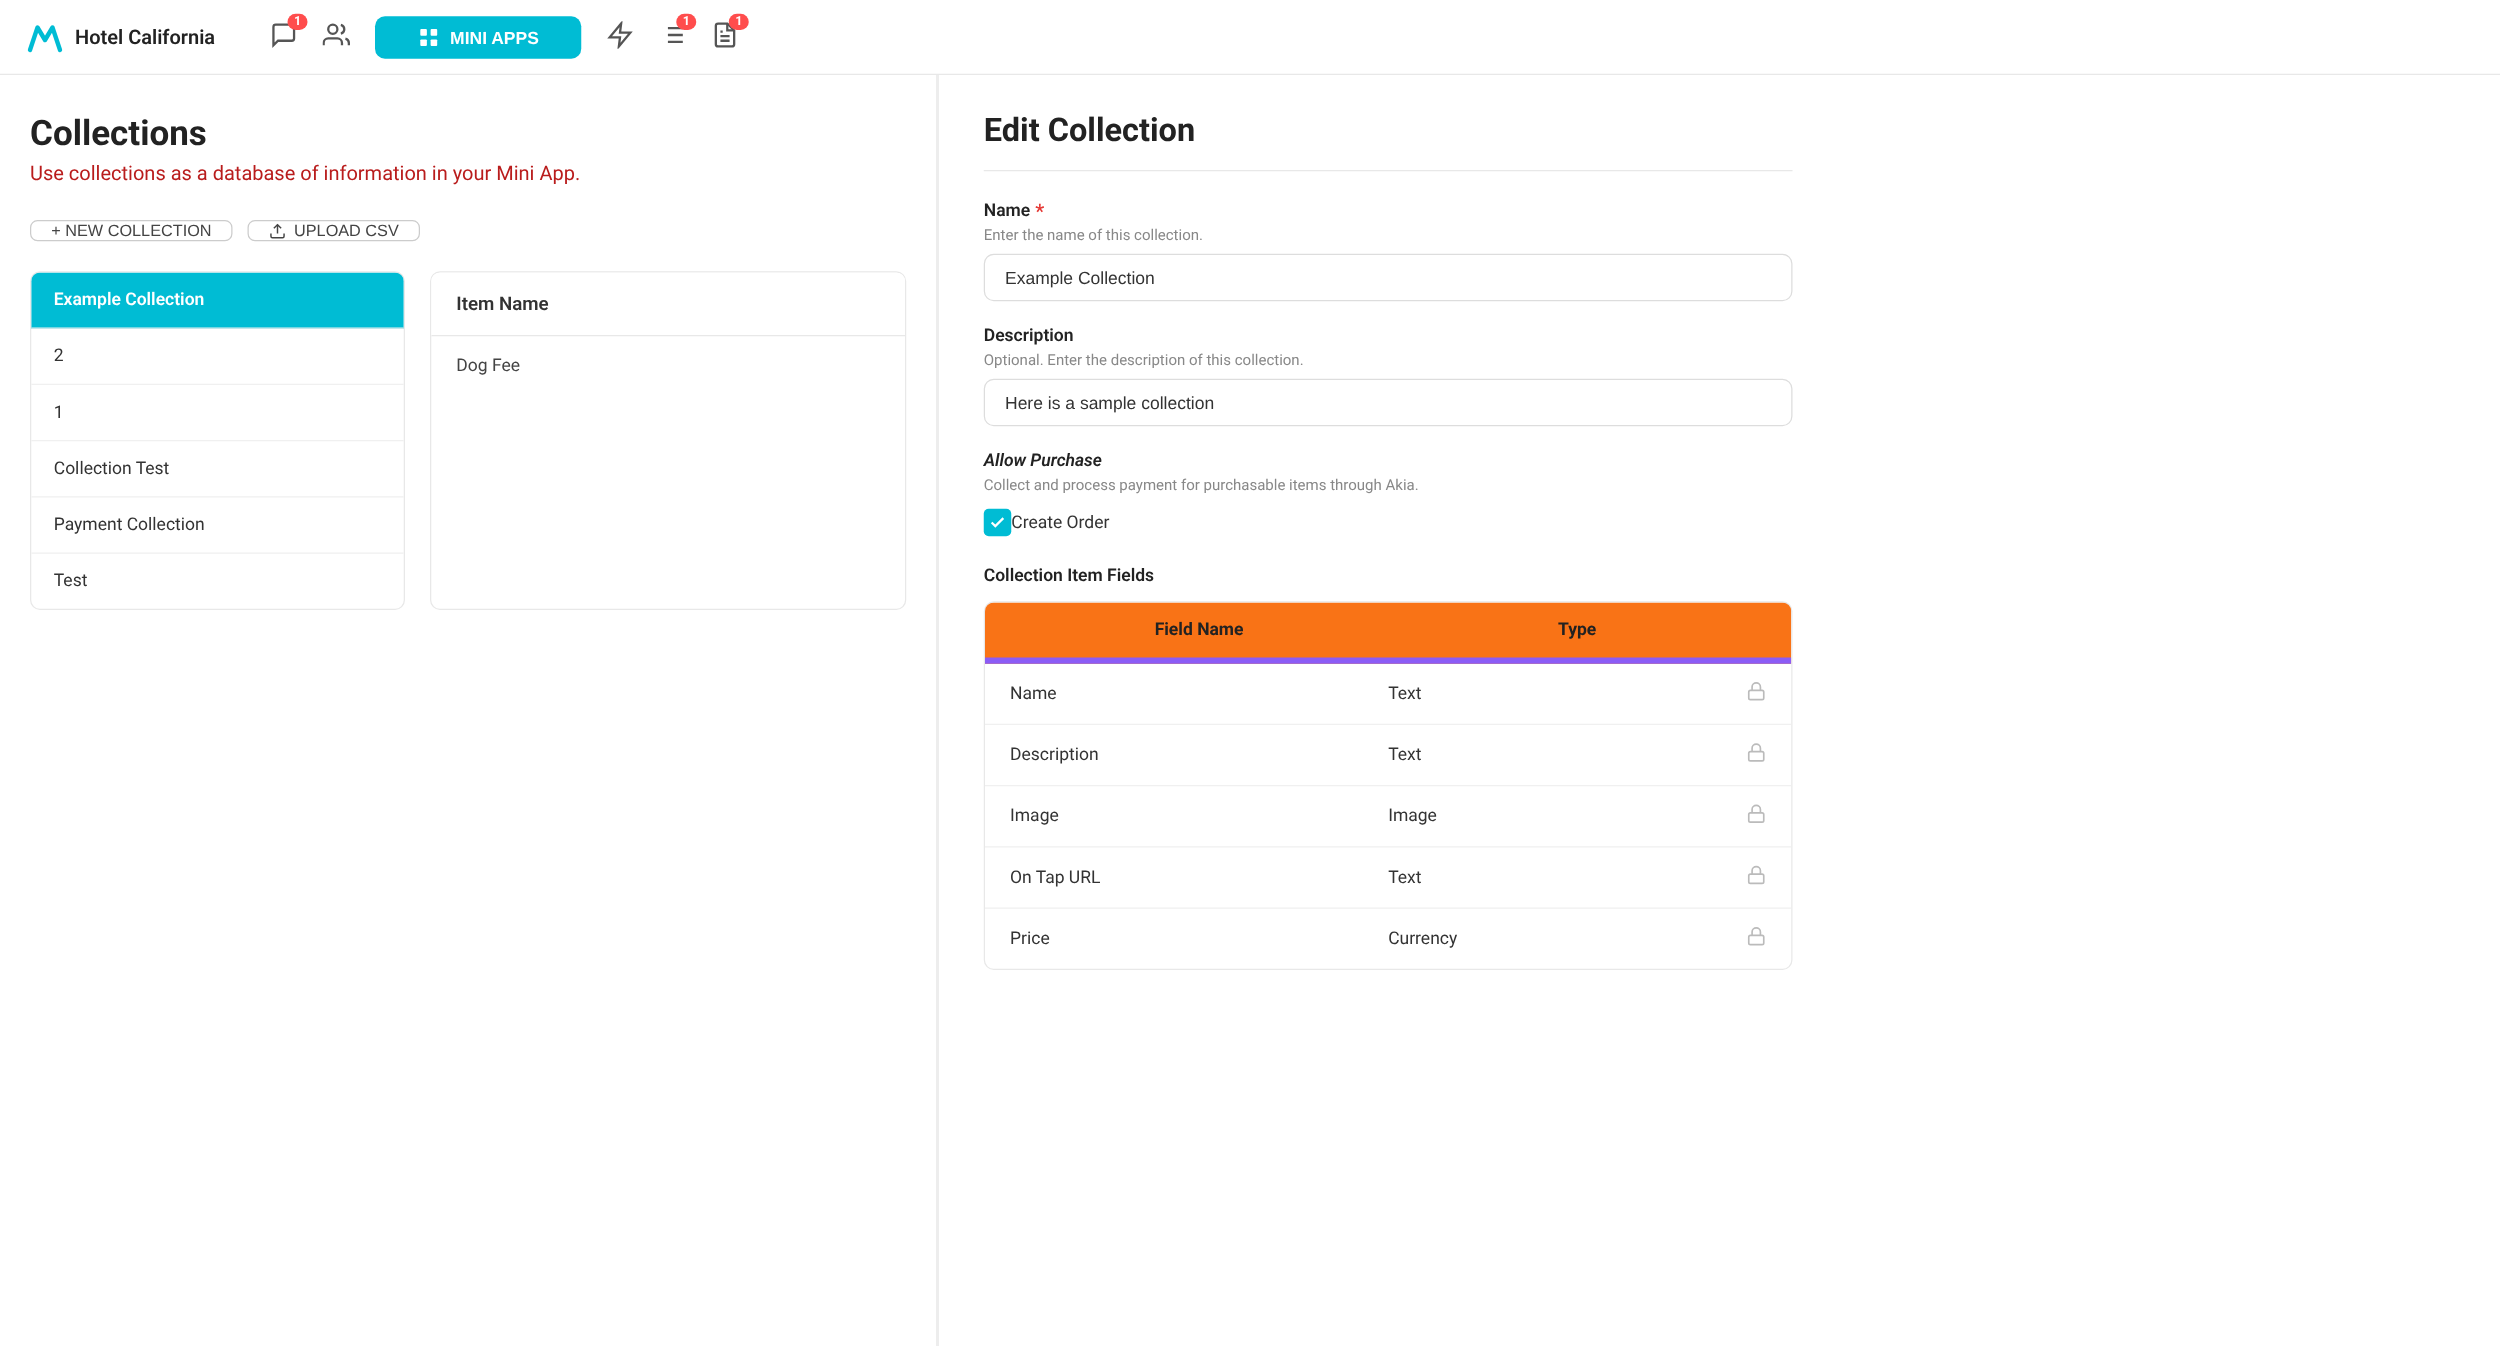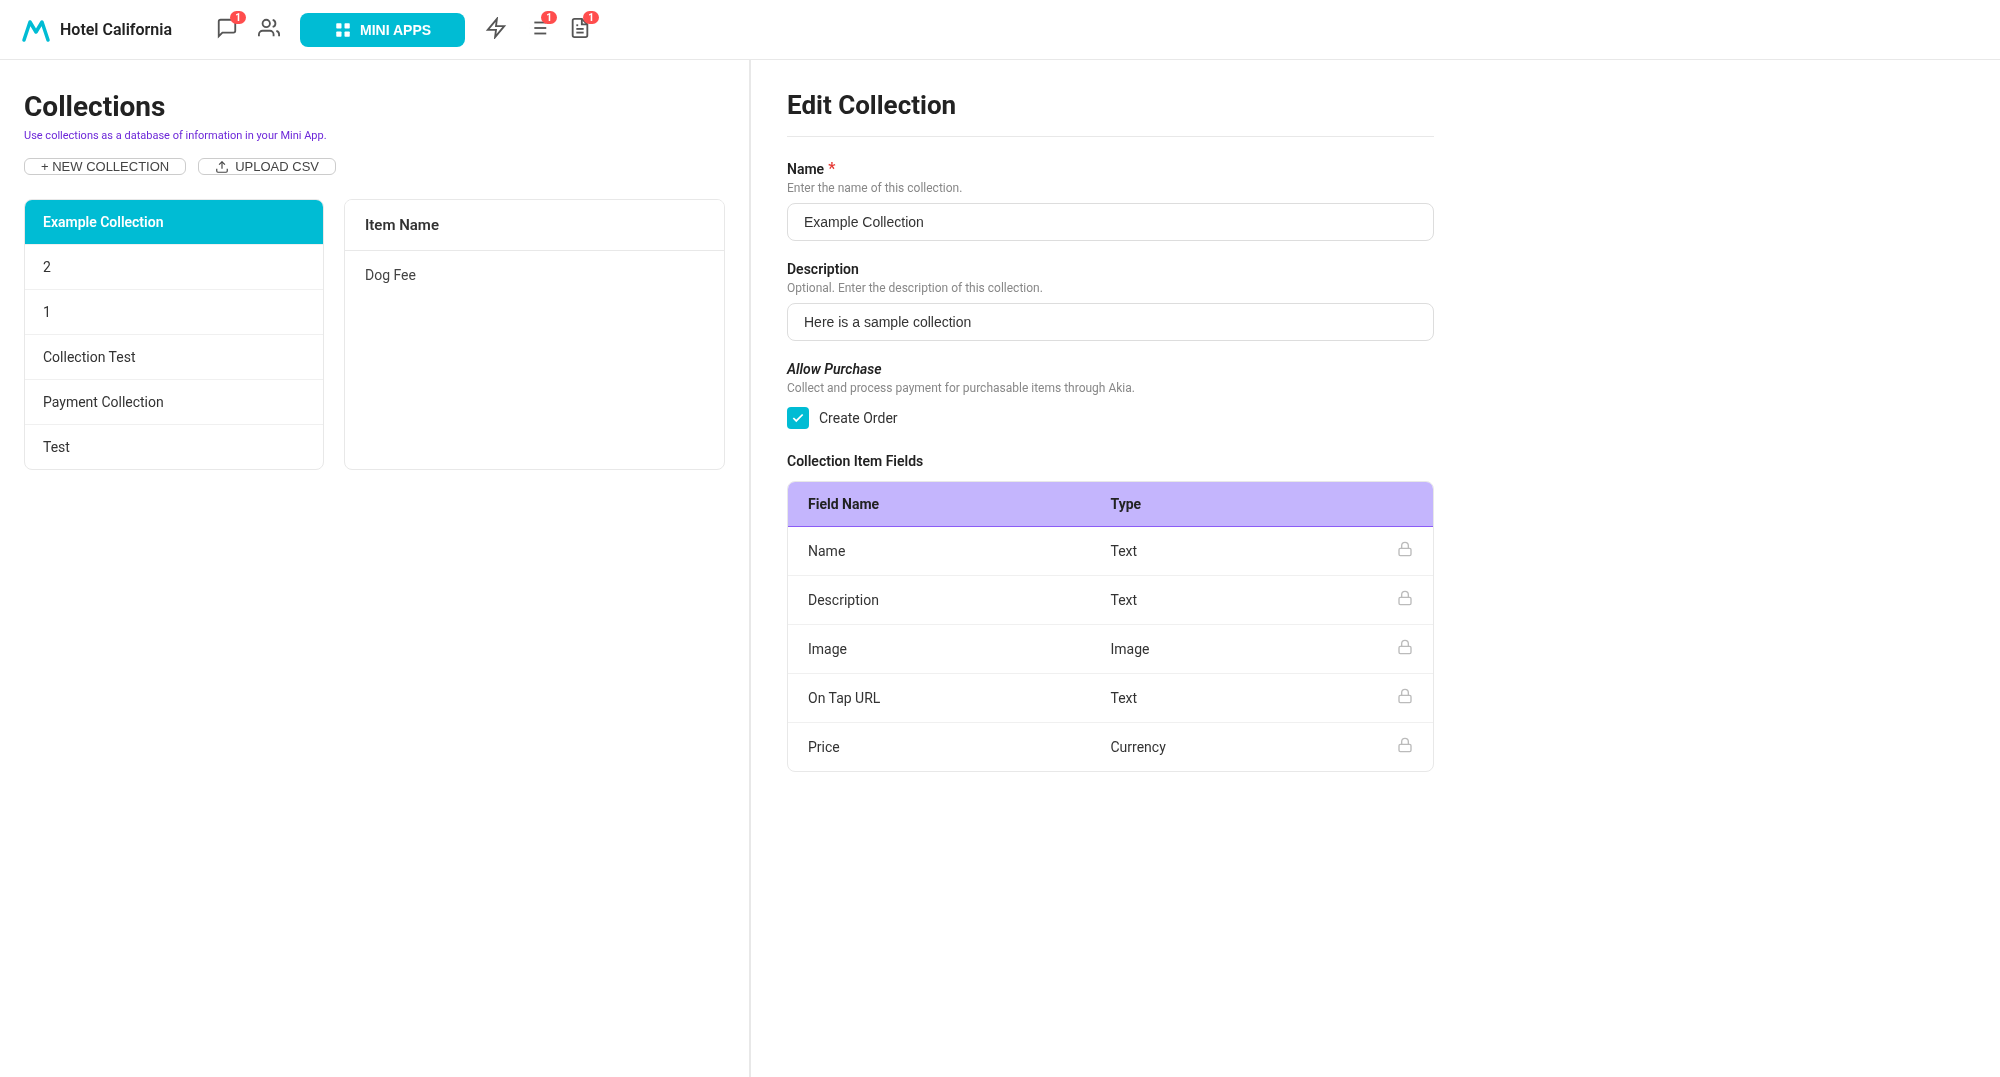--- a/index.html
+++ b/index.html
@@ -27,21 +27,21 @@
       padding: 8px 34px; font-size: 14px; font-weight: 600; cursor: pointer;
     }
     .mini-apps-btn svg { width: 18px; height: 18px; }
 
     
     .main { display: flex; flex: 1; overflow: hidden; }
 
     
     .left-panel { width: 750px; padding: 30px 24px; overflow-y: auto; border-right: 1px solid #e8e8e8; }
     .page-title { font-size: 28px; font-weight: 700; color: #222; margin-bottom: 6px; }
-    .page-subtitle { font-size: 11px; color: #6d28d9; margin-bottom: 16px; }
+    .page-subtitle { font-size: 16px; color: #b91c1c; margin-bottom: 28px; }
 
     .toolbar { display: flex; gap: 12px; margin-bottom: 24px; }
     .btn-outline {
       display: flex; align-items: center; gap: 6px;
       border: 1px solid #ccc; background: #fff; border-radius: 6px;
       padding: 0 16px; font-size: 13px; color: #444; cursor: pointer;
     }
 
     .collections-layout { display: flex; gap: 0; }
 
@@ -75,34 +75,34 @@
     .required-dot { color: #e53935; font-size: 16px; line-height: 1; }
     .form-sublabel { font-size: 12px; color: #888; margin-bottom: 8px; }
     .form-input {
       width: 100%; padding: 10px 16px; border: 1px solid #ddd; border-radius: 8px;
       font-size: 14px; color: #333; outline: none;
     }
 
     .allow-purchase-section { margin-bottom: 24px; }
     .allow-purchase-title { font-size: 14px; font-weight: 600; color: #222; margin-bottom: 4px; font-style: italic; }
     .allow-purchase-sub { font-size: 12px; color: #888; margin-bottom: 12px; }
-    .checkbox-row { display: flex; align-items: center; gap: 10px; }
+    .checkbox-row { display: flex; align-items: center; }
     .checkbox-teal {
       width: 22px; height: 22px; background: #00bcd4; border-radius: 4px;
       display: flex; align-items: center; justify-content: center; cursor: pointer;
     }
     .checkbox-teal svg { width: 14px; height: 14px; color: #fff; }
     .checkbox-label { font-size: 14px; color: #333; }
 
     .fields-section-title { font-size: 14px; font-weight: 600; color: #222; margin-bottom: 12px; }
 
     .fields-table { border: 1px solid #e8e8e8; border-radius: 8px; overflow: hidden; width: 100%; }
     .fields-table-header {
       display: grid; grid-template-columns: 1fr 1fr;
-      padding: 14px 20px; background: #c4b5fd; border-bottom: 1px solid #8b5cf6;
+      padding: 14px 20px; background: #f97316; border-bottom: 5px solid #8b5cf6; text-align: center;
     }
     .fields-table-header span { font-size: 14px; font-weight: 700; color: #222; }
     .fields-table-row {
       display: grid; grid-template-columns: 1fr 1fr;
       padding: 14px 20px; border-bottom: 1px solid #f0f0f0; align-items: center;
     }
     .fields-table-row:last-child { border-bottom: none; }
     .field-name { font-size: 14px; color: #333; }
     .field-type-wrap { display: flex; align-items: center; justify-content: space-between; }
     .field-type { font-size: 14px; color: #333; }

